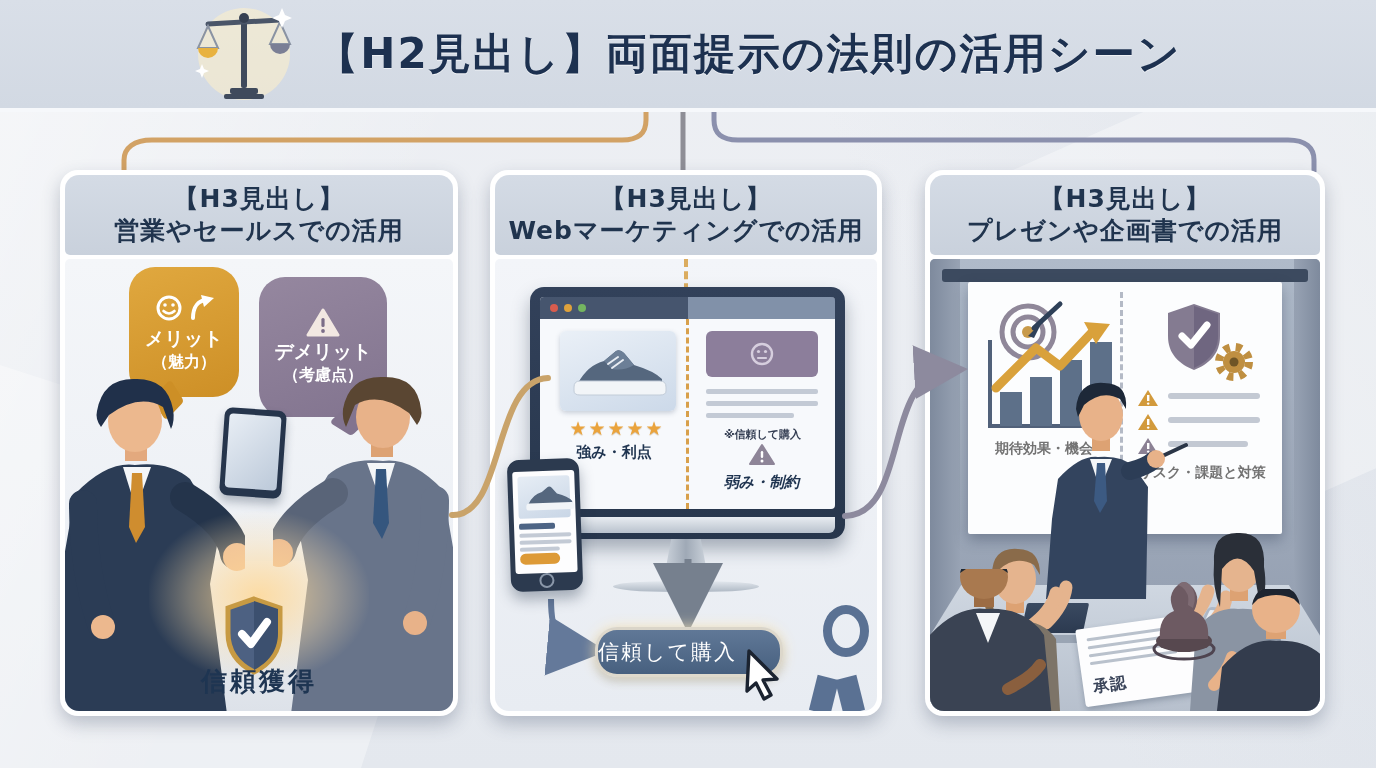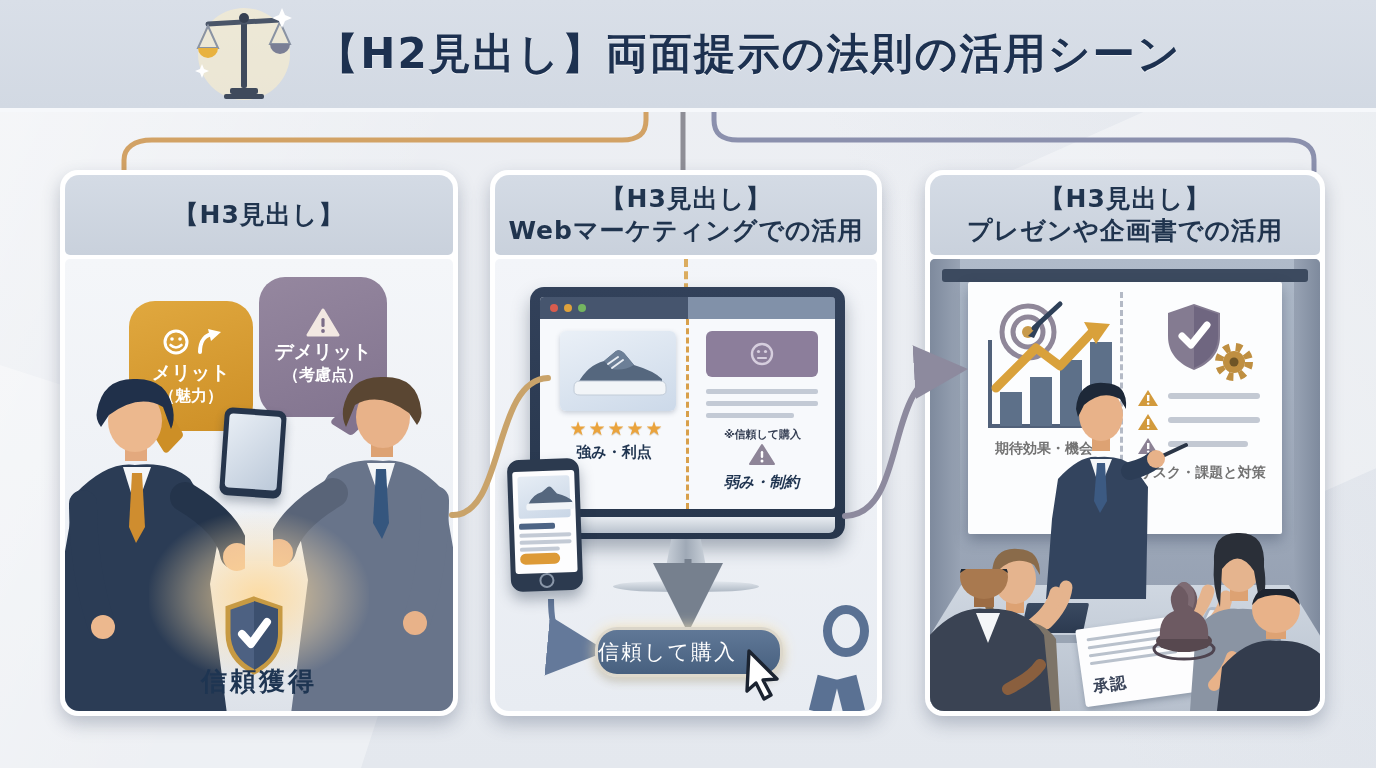--- a/index.html
+++ b/index.html
@@ -37,21 +37,21 @@
   .panel-head .l1,.panel-head .l2{font-size:25px;font-weight:bold;color:#20344e;line-height:1.3;letter-spacing:1px;}
   .panel-body{
     position:absolute;left:5px;right:5px;top:89px;bottom:5px;
     border-radius:5px 5px 14px 14px;overflow:hidden;
     background:linear-gradient(180deg,#f4f6f9 0%,#e9edf3 100%);
   }
   
   .bubble{position:absolute;border-radius:26px;display:flex;flex-direction:column;align-items:center;justify-content:center;gap:2px;color:#fff;font-weight:bold;}
   .bubble .txt{font-size:19px;line-height:1.25;text-align:center;}
   .bubble .sub{font-size:16px;}
-  .bubble-merit{left:64px;top:42px;width:124px;height:130px;background:linear-gradient(160deg,#e0a83f,#cd8f26);}
+  .bubble-merit{left:64px;top:8px;width:110px;height:130px;background:linear-gradient(160deg,#e0a83f,#cd8f26);}
   .bubble-merit:after{content:"";position:absolute;left:26px;bottom:-16px;width:26px;height:26px;background:#cd8f26;border-radius:4px;transform:rotate(58deg) skew(14deg);}
   .bubble-demerit{left:194px;top:18px;width:128px;height:140px;background:linear-gradient(160deg,#95879f,#82748f);}
   .bubble-demerit:after{content:"";position:absolute;right:24px;bottom:-16px;width:26px;height:26px;background:#82748f;border-radius:4px;transform:rotate(32deg) skew(-14deg);}
   .bubble-icons{display:flex;align-items:center;gap:5px;height:34px;}
   
   .tablet-float{position:absolute;left:157px;top:150px;width:62px;height:88px;background:#26354c;border-radius:8px;transform:rotate(4deg);box-shadow:0 6px 10px rgba(30,45,70,.3);}
   .tablet-float .scr{position:absolute;left:5px;top:6px;right:5px;bottom:8px;border-radius:4px;background:linear-gradient(135deg,#e8eef5,#bcc9d9);}
   
   .desk{position:absolute;left:0;right:0;bottom:0;height:150px;background:linear-gradient(180deg,#f0f2f6,#dde2e9);-webkit-clip-path:polygon(10% 0,90% 0,100% 24%,100% 100%,0 100%,0 24%);clip-path:polygon(10% 0,90% 0,100% 24%,100% 100%,0 100%,0 24%);}
   .paper1{position:absolute;left:34px;bottom:58px;width:84px;height:24px;background:#fbfcfe;border-radius:3px;transform:rotate(-7deg);box-shadow:0 2px 4px rgba(50,60,80,.25);}
@@ -148,20 +148,21 @@
       <path d="M0,0 L9,4.5 L0,9 Z" fill="#8d8a9e"></path>
     </marker>
   </defs>
   <path d="M452,515 C505,517 492,380 548,378" fill="none" stroke="#c9a36a" stroke-width="6" stroke-linecap="round"></path>
   <path d="M845,516 C910,514 882,374 950,370" fill="none" stroke="#8d8a9e" stroke-width="6" stroke-linecap="round" marker-end="url(#ah-purple)"></path>
 </svg>
 
 <div class="panel" style="left:60px;top:170px;width:398px;height:546px;z-index:2;">
   <div class="panel-head">
     <div class="l1">【H3見出し】</div>
+    <div class="l2">営業やセールスでの活用</div>
   </div>
   <div class="panel-body">
 
     <div class="desk"></div>
     <div class="paper1"></div>
     <div class="pen1"></div>
     <div class="tableTablet"></div>
 
     <div class="bubble bubble-merit">
       <div class="bubble-icons">

